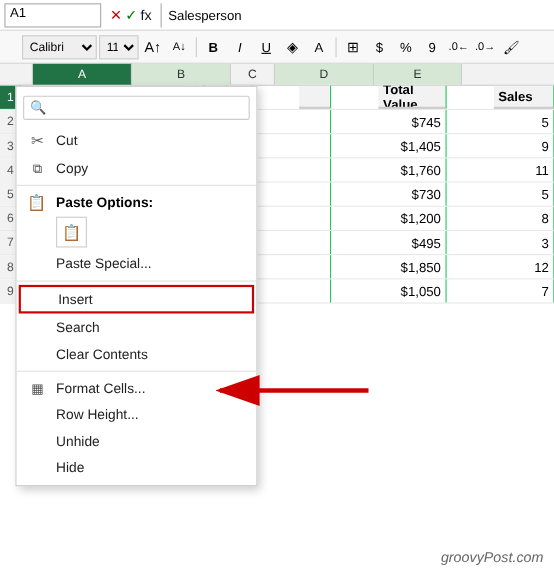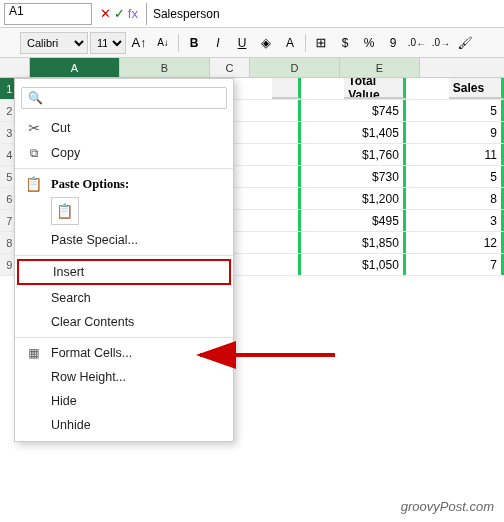--- a/index.html
+++ b/index.html
@@ -41,21 +41,21 @@
       font-size: 12px;
     }
     .formula-icons {
       display: flex;
       align-items: center;
       gap: 3px;
       padding: 0 4px;
     }
     .formula-icon {
       font-size: 13px;
-      color: #8b5cf6;
+      color: #0f172a;
       cursor: pointer;
     }
     .formula-icon.red { color: #c00; }
     .formula-icon.green { color: #070; }
     .formula-input {
       flex: 1;
       height: 22px;
       border: none;
       border-left: 1px solid #aaa;
       padding: 0 6px;
@@ -162,21 +162,21 @@
       justify-content: center;
       font-size: 11px;
       color: #555;
       background: #f2f2f2;
     }
     .row-num.selected {
       background: #217346;
       color: #fff;
     }
     .cell {
-      border-right: 3px solid #22c55e;
+      border-right: 1px solid #22c55e;
       display: flex;
       align-items: center;
       padding: 0 4px;
       font-size: 12px;
       overflow: hidden;
       margin-left: 43px;
     }
     .cell.right { justify-content: flex-end; }
 
     
@@ -432,21 +432,21 @@
     </div>
     <div class="menu-item">
       <span class="icon" style="font-size:12px;">⧉</span>
       <span>Copy</span>
     </div>
 
     <div class="menu-sep"></div>
 
     <div style="display:flex;align-items:center;padding:4px 10px 2px 10px;gap:8px;">
       <span style="width:18px;font-size:14px;display:flex;align-items:center;justify-content:center;flex-shrink:0;">📋</span>
-      <span style="font-weight:bold;font-size:12.5px;font-family:Liberation Serif, serif;">Paste Options:</span>
+      <span style="font-weight:bold;font-size:12.5px;">Paste Options:</span>
     </div>
     <div class="paste-icons">
       <div class="paste-icon-btn" title="Paste">
         <span style="font-size:14px;">📋</span>
       </div>
     </div>
 
     <div class="menu-item">
       <span class="icon"></span>
       <span>Paste Special...</span>
@@ -472,25 +472,25 @@
     <div class="menu-item">
       <span class="icon" style="font-size:12px;">▦</span>
       <span>Format Cells...</span>
     </div>
     <div class="menu-item">
       <span class="icon"></span>
       <span>Row Height...</span>
     </div>
     <div class="menu-item">
       <span class="icon"></span>
+      <span>Unhide</span>
+    </div>
+    <div class="menu-item">
+      <span class="icon"></span>
       <span>Hide</span>
-    </div>
-    <div class="menu-item">
-      <span class="icon"></span>
-      <span>Unhide</span>
     </div>
   </div>
 
   <div class="arrow">
     <svg width="200" height="50" viewBox="0 0 200 50">
       <defs>
         <marker id="arrowhead" markerWidth="10" markerHeight="7" refX="9" refY="3.5" orient="auto">
           <polygon points="0 0, 10 3.5, 0 7" fill="#cc0000"></polygon>
         </marker>
       </defs>

